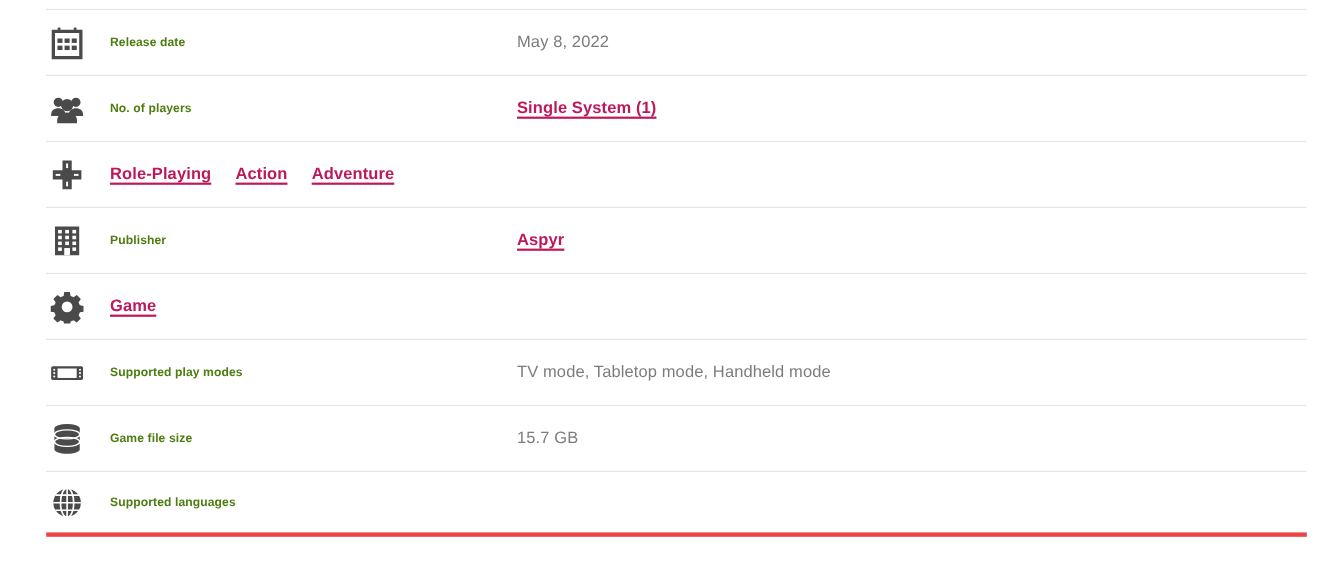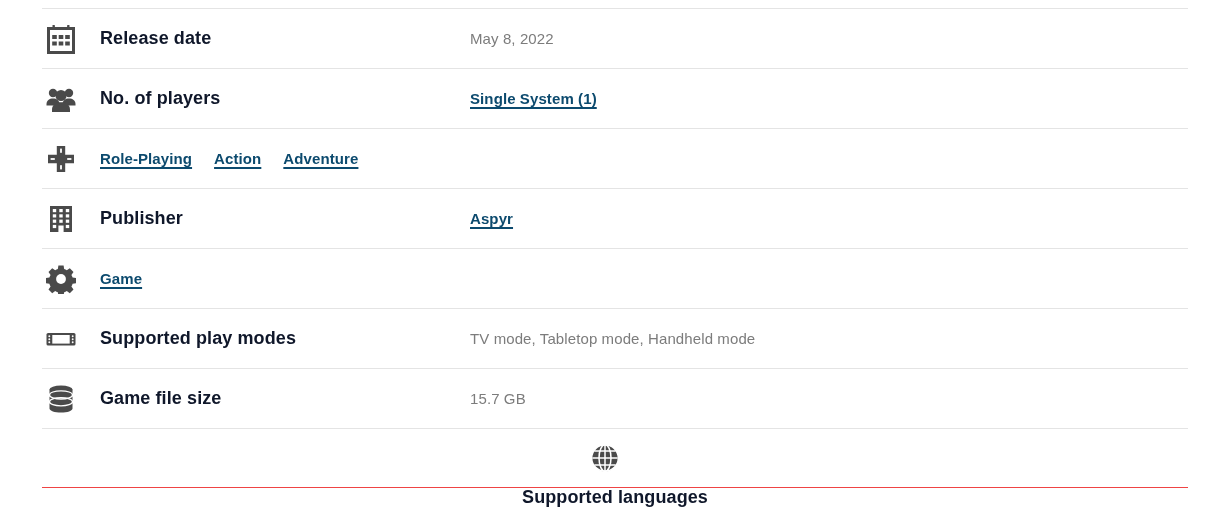--- a/index.html
+++ b/index.html
@@ -20,55 +20,54 @@
     width: 1146px;
   }
   .spec-row {
     display: flex;
     align-items: center;
     height: 60px;
     border-top: 1px solid #e4e4e4;
     box-sizing: border-box;
   }
   .spec-row.last-border {
-    border-bottom: 1px solid #ef4444;
-    flex-direction: column;
+    border-bottom: 4px solid #ef4444;
   }
   .spec-icon {
     width: 58px;
     flex: 0 0 58px;
     display: flex;
     align-items: center;
     justify-content: flex-start;
     padding-left: 4px;
     box-sizing: border-box;
   }
   .spec-icon svg {
     display: block;
   }
   .spec-label {
     flex: 0 0 370px;
-    font-size: 18px;
+    font-size: 11px;
     font-weight: bold;
-    color: #0f172a;
+    color: #4d7c0f;
     letter-spacing: 0.1px;
   }
   .spec-value {
     flex: 1 1 auto;
     font-size: 15px;
     color: #7c7c7c;
     letter-spacing: 0.1px;
   }
   .link-list {
     display: flex;
     flex-wrap: wrap;
     gap: 0 22px;
   }
   .spec-link {
-    color: #0c4a6e;
+    color: #be185d;
     font-size: 15px;
     font-weight: bold;
     text-decoration: underline;
     text-underline-offset: 3px;
     text-decoration-thickness: 2px;
     cursor: pointer;
     letter-spacing: 0.1px;
   }
 </style>
 </head>

